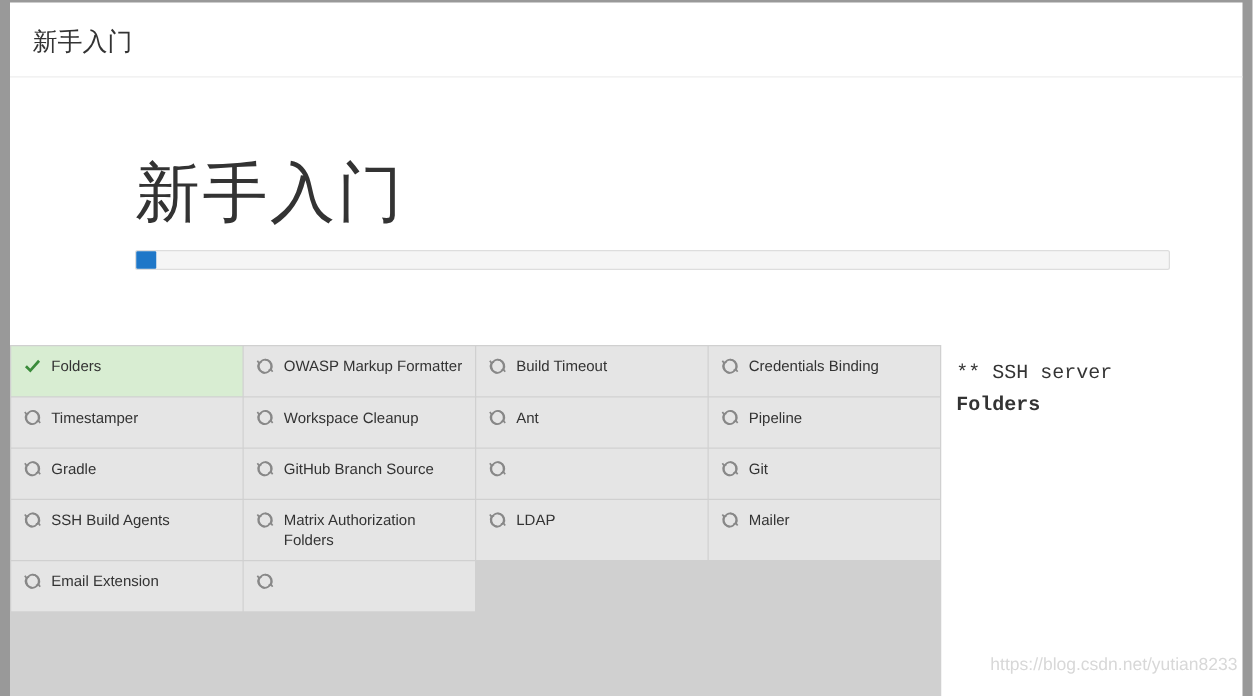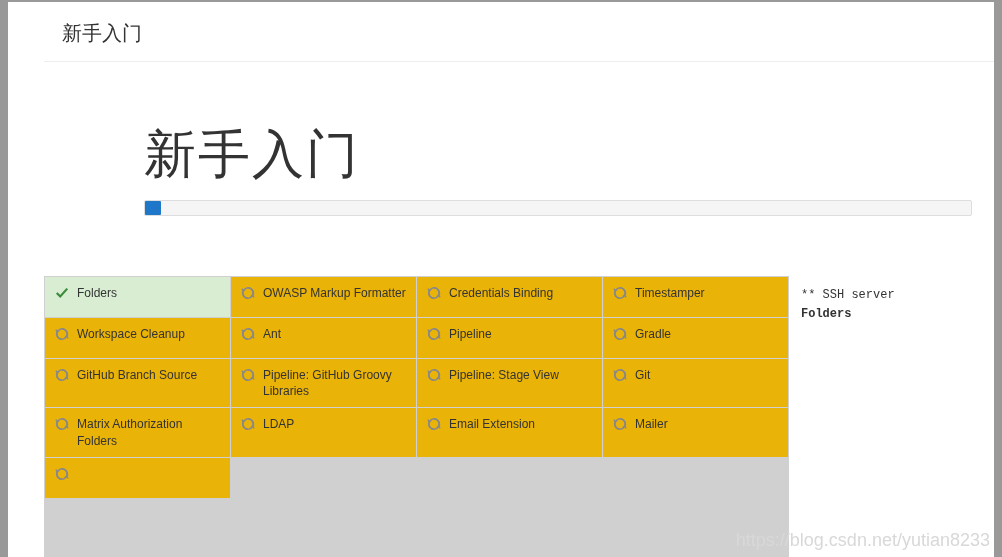--- a/index.html
+++ b/index.html
@@ -17,21 +17,20 @@
     }
     .window {
       background: #fff;
       position: absolute;
       top: 2px;
       left: 8px;
       right: 8px;
       bottom: 0;
       display: flex;
       flex-direction: column;
-      padding-left: 36px;
     }
     .titlebar {
       padding: 18px 18px 14px 18px;
       font-size: 20px;
       color: #333;
       font-weight: 400;
       border-bottom: 1px solid #eee;
     }
     .content {
       flex: 1;
@@ -73,21 +72,21 @@
     .plugin-grid {
       display: grid;
       grid-template-columns: repeat(4, 185px);
       grid-auto-rows: min-content;
       gap: 1px;
       background: #d0d0d0;
       padding: 1px;
       align-content: start;
     }
     .plugin-cell {
-      background: #eab308;
+      background: #e5e5e5;
       padding: 8px 10px 8px 10px;
       display: flex;
       align-items: flex-start;
       gap: 8px;
       min-height: 40px;
     }
     .plugin-cell.success {
       background: #d8edd2;
     }
     .plugin-icon {
@@ -98,30 +97,30 @@
     }
     .plugin-label {
       font-size: 12px;
       color: #333;
       line-height: 1.35;
     }
     .side-log {
       flex: 1;
       padding: 10px 12px;
       font-family: "Courier New", monospace;
-      font-size: 12px;
+      font-size: 16px;
       color: #333;
       line-height: 1.6;
       white-space: pre-line;
     }
     .watermark {
       position: absolute;
       right: 12px;
-      bottom: 6px;
-      font-size: 18px;
+      bottom: 18px;
+      font-size: 14px;
       color: #d8d8d8;
       font-family: Arial, sans-serif;
       pointer-events: none;
     }
     .check-svg { stroke: #3a8b3a; }
     .spin-svg { stroke: #888; }
   </style>
 </head>
 <body>
 
@@ -153,20 +152,29 @@
               </svg></span>
             <span class="plugin-label">OWASP Markup Formatter</span>
           </div>
           <div class="plugin-cell">
             <span><svg class="plugin-icon spin-svg" viewBox="0 0 16 16" fill="none" stroke-width="1.6">
                 <path d="M8 2 A6 6 0 1 1 2.5 5"></path>
                 <polyline points="1,3 2.5,5 4.8,4"></polyline>
                 <path d="M8 14 A6 6 0 1 1 13.5 11"></path>
                 <polyline points="15,13 13.5,11 11.2,12"></polyline>
               </svg></span>
+            <span class="plugin-label">Build Timeout</span>
+          </div>
+          <div class="plugin-cell">
+            <span><svg class="plugin-icon spin-svg" viewBox="0 0 16 16" fill="none" stroke-width="1.6">
+                <path d="M8 2 A6 6 0 1 1 2.5 5"></path>
+                <polyline points="1,3 2.5,5 4.8,4"></polyline>
+                <path d="M8 14 A6 6 0 1 1 13.5 11"></path>
+                <polyline points="15,13 13.5,11 11.2,12"></polyline>
+              </svg></span>
             <span class="plugin-label">Credentials Binding</span>
           </div>
           <div class="plugin-cell">
             <span><svg class="plugin-icon spin-svg" viewBox="0 0 16 16" fill="none" stroke-width="1.6">
                 <path d="M8 2 A6 6 0 1 1 2.5 5"></path>
                 <polyline points="1,3 2.5,5 4.8,4"></polyline>
                 <path d="M8 14 A6 6 0 1 1 13.5 11"></path>
                 <polyline points="15,13 13.5,11 11.2,12"></polyline>
               </svg></span>
             <span class="plugin-label">Timestamper</span>
@@ -216,75 +224,74 @@
               </svg></span>
             <span class="plugin-label">GitHub Branch Source</span>
           </div>
           <div class="plugin-cell">
             <span><svg class="plugin-icon spin-svg" viewBox="0 0 16 16" fill="none" stroke-width="1.6">
                 <path d="M8 2 A6 6 0 1 1 2.5 5"></path>
                 <polyline points="1,3 2.5,5 4.8,4"></polyline>
                 <path d="M8 14 A6 6 0 1 1 13.5 11"></path>
                 <polyline points="15,13 13.5,11 11.2,12"></polyline>
               </svg></span>
-            <span class="plugin-label">Pipeline: GitHub Groovy Libraries</span>
-          </div>
-          <div class="plugin-cell">
-            <span><svg class="plugin-icon spin-svg" viewBox="0 0 16 16" fill="none" stroke-width="1.6">
-                <path d="M8 2 A6 6 0 1 1 2.5 5"></path>
-                <polyline points="1,3 2.5,5 4.8,4"></polyline>
-                <path d="M8 14 A6 6 0 1 1 13.5 11"></path>
-                <polyline points="15,13 13.5,11 11.2,12"></polyline>
-              </svg></span>
-            <span class="plugin-label">Pipeline: Stage View</span>
           </div>
           <div class="plugin-cell">
             <span><svg class="plugin-icon spin-svg" viewBox="0 0 16 16" fill="none" stroke-width="1.6">
                 <path d="M8 2 A6 6 0 1 1 2.5 5"></path>
                 <polyline points="1,3 2.5,5 4.8,4"></polyline>
                 <path d="M8 14 A6 6 0 1 1 13.5 11"></path>
                 <polyline points="15,13 13.5,11 11.2,12"></polyline>
               </svg></span>
             <span class="plugin-label">Git</span>
           </div>
           <div class="plugin-cell">
             <span><svg class="plugin-icon spin-svg" viewBox="0 0 16 16" fill="none" stroke-width="1.6">
                 <path d="M8 2 A6 6 0 1 1 2.5 5"></path>
                 <polyline points="1,3 2.5,5 4.8,4"></polyline>
                 <path d="M8 14 A6 6 0 1 1 13.5 11"></path>
                 <polyline points="15,13 13.5,11 11.2,12"></polyline>
               </svg></span>
+            <span class="plugin-label">SSH Build Agents</span>
+          </div>
+          <div class="plugin-cell">
+            <span><svg class="plugin-icon spin-svg" viewBox="0 0 16 16" fill="none" stroke-width="1.6">
+                <path d="M8 2 A6 6 0 1 1 2.5 5"></path>
+                <polyline points="1,3 2.5,5 4.8,4"></polyline>
+                <path d="M8 14 A6 6 0 1 1 13.5 11"></path>
+                <polyline points="15,13 13.5,11 11.2,12"></polyline>
+              </svg></span>
             <span class="plugin-label">Matrix Authorization Folders</span>
           </div>
           <div class="plugin-cell">
             <span><svg class="plugin-icon spin-svg" viewBox="0 0 16 16" fill="none" stroke-width="1.6">
                 <path d="M8 2 A6 6 0 1 1 2.5 5"></path>
                 <polyline points="1,3 2.5,5 4.8,4"></polyline>
                 <path d="M8 14 A6 6 0 1 1 13.5 11"></path>
                 <polyline points="15,13 13.5,11 11.2,12"></polyline>
               </svg></span>
             <span class="plugin-label">LDAP</span>
           </div>
           <div class="plugin-cell">
             <span><svg class="plugin-icon spin-svg" viewBox="0 0 16 16" fill="none" stroke-width="1.6">
                 <path d="M8 2 A6 6 0 1 1 2.5 5"></path>
                 <polyline points="1,3 2.5,5 4.8,4"></polyline>
                 <path d="M8 14 A6 6 0 1 1 13.5 11"></path>
                 <polyline points="15,13 13.5,11 11.2,12"></polyline>
               </svg></span>
+            <span class="plugin-label">Mailer</span>
+          </div>
+          <div class="plugin-cell">
+            <span><svg class="plugin-icon spin-svg" viewBox="0 0 16 16" fill="none" stroke-width="1.6">
+                <path d="M8 2 A6 6 0 1 1 2.5 5"></path>
+                <polyline points="1,3 2.5,5 4.8,4"></polyline>
+                <path d="M8 14 A6 6 0 1 1 13.5 11"></path>
+                <polyline points="15,13 13.5,11 11.2,12"></polyline>
+              </svg></span>
             <span class="plugin-label">Email Extension</span>
-          </div>
-          <div class="plugin-cell">
-            <span><svg class="plugin-icon spin-svg" viewBox="0 0 16 16" fill="none" stroke-width="1.6">
-                <path d="M8 2 A6 6 0 1 1 2.5 5"></path>
-                <polyline points="1,3 2.5,5 4.8,4"></polyline>
-                <path d="M8 14 A6 6 0 1 1 13.5 11"></path>
-                <polyline points="15,13 13.5,11 11.2,12"></polyline>
-              </svg></span>
-            <span class="plugin-label">Mailer</span>
           </div>
           <div class="plugin-cell">
             <span><svg class="plugin-icon spin-svg" viewBox="0 0 16 16" fill="none" stroke-width="1.6">
                 <path d="M8 2 A6 6 0 1 1 2.5 5"></path>
                 <polyline points="1,3 2.5,5 4.8,4"></polyline>
                 <path d="M8 14 A6 6 0 1 1 13.5 11"></path>
                 <polyline points="15,13 13.5,11 11.2,12"></polyline>
               </svg></span>
           </div>
         </div>

